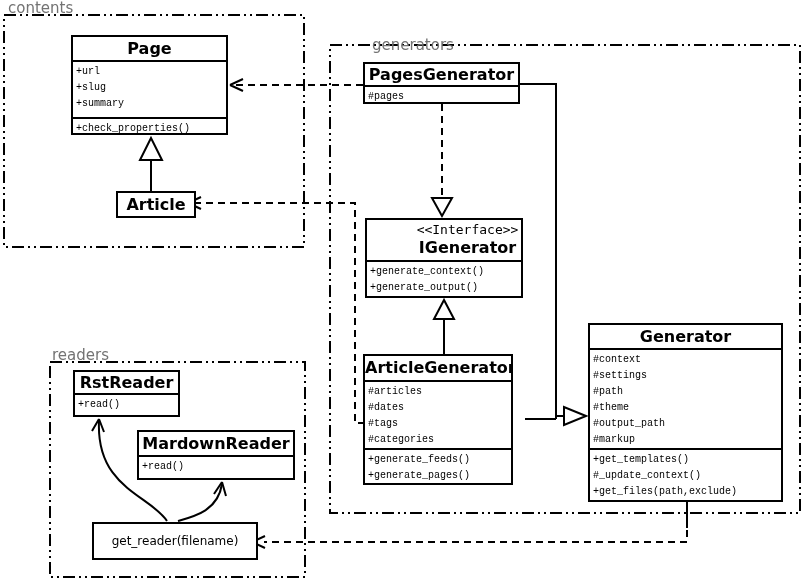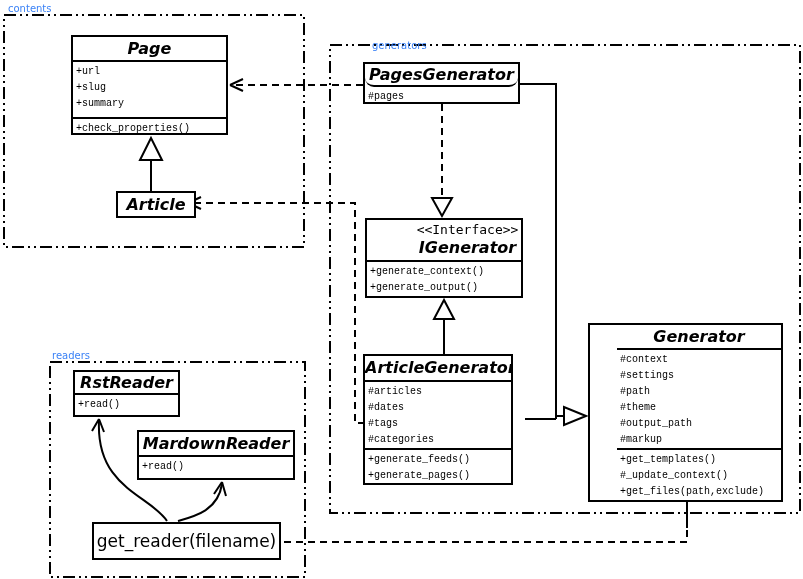--- a/index.html
+++ b/index.html
@@ -1,60 +1,60 @@
 <!DOCTYPE html>
 <html><head>
 <meta charset="utf-8">
 <style>
   html,body{margin:0;padding:0;background:#fff;}
   #canvas{
     position:relative;width:803px;height:579px;background:#ffffff;
     font-family:"DejaVu Sans",sans-serif;color:#000;overflow:hidden;
   }
   svg#wires{position:absolute;left:0;top:0;}
-  .pkg-label{position:absolute;font-size:10px;line-height:15px;color:#3b82f6;}
+  .pkg-label{position:absolute;font-size:15px;line-height:15px;color:#737373;}
   .box{
     position:absolute;background:#fff;border:2px solid #000;box-sizing:border-box;
     z-index:2;
   }
   .title{
     font-weight:bold;font-size:16px;text-align:center;white-space:nowrap;
-    line-height:23px;height:23px;overflow:hidden;font-style:italic;
+    line-height:23px;height:23px;overflow:hidden;
   }
   .sepb{border-bottom:2px solid #000;}
   .stereo{
     font-family:"DejaVu Sans Mono",monospace;font-size:13px;line-height:15px;
     text-align:center;padding-top:2px;
   }
   .members{padding:2px 0 1px 0;}
   .member{
     font-family:Liberation Mono, monospace;font-size:10px;line-height:16px;
     padding:0 3px;white-space:nowrap;
   }
   
   #box-page{left:71px;top:35px;width:157px;height:100px;}
   #box-page .members.attrs{height:52px;}
   #box-article{left:116px;top:191px;width:80px;height:27px;}
   #box-pagesgenerator{left:363px;top:62px;width:157px;height:42px;}
-  #box-pagesgenerator .title{height:21px;line-height:21px;border-radius:9px;}
+  #box-pagesgenerator .title{height:21px;line-height:21px;}
   #box-igenerator{left:365px;top:218px;width:158px;height:80px;}
   #box-igenerator .title{height:21px;line-height:21px;border-bottom:none;}
   #box-igenerator .head{border-bottom:2px solid #000;padding-bottom:2px;padding-left:47px;}
   #box-articlegenerator{left:363px;top:354px;width:150px;height:131px;}
   #box-articlegenerator .title{height:24px;line-height:24px;}
   #box-articlegenerator .members.attrs{height:63px;}
-  #box-generator{left:588px;top:323px;width:195px;height:179px;padding-left:27px;}
+  #box-generator{left:588px;top:323px;width:195px;height:179px;}
   #box-generator .members.attrs{height:95px;}
   #box-rstreader{left:73px;top:370px;width:107px;height:47px;}
   #box-rstreader .title{height:21px;line-height:21px;}
   #box-mardownreader{left:137px;top:430px;width:158px;height:50px;}
   #node-getreader{
-    left:92px;top:522px;width:189px;height:38px;
+    left:92px;top:522px;width:166px;height:38px;
     display:flex;align-items:center;justify-content:center;
-    font-size:17px;white-space:nowrap;
+    font-size:12px;white-space:nowrap;
   }
   
   .wire{stroke:#000;stroke-width:2;fill:none;}
   .pkgrect{stroke:#000;stroke-width:2;fill:none;stroke-dasharray:12 4 2 4 2 4;}
   .dashed{stroke-dasharray:7 5;}
   .tri{stroke:#000;stroke-width:2;fill:#fff;}
 </style>
 </head>
 <body>
 

